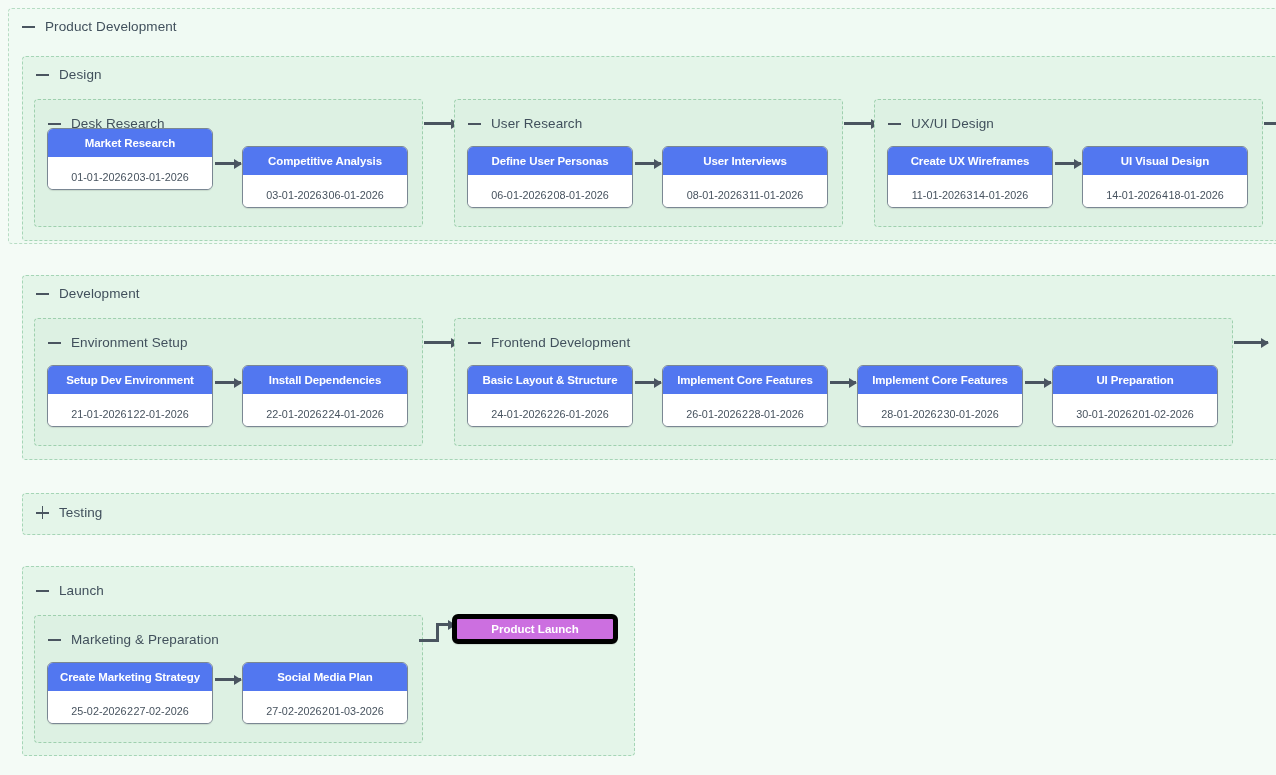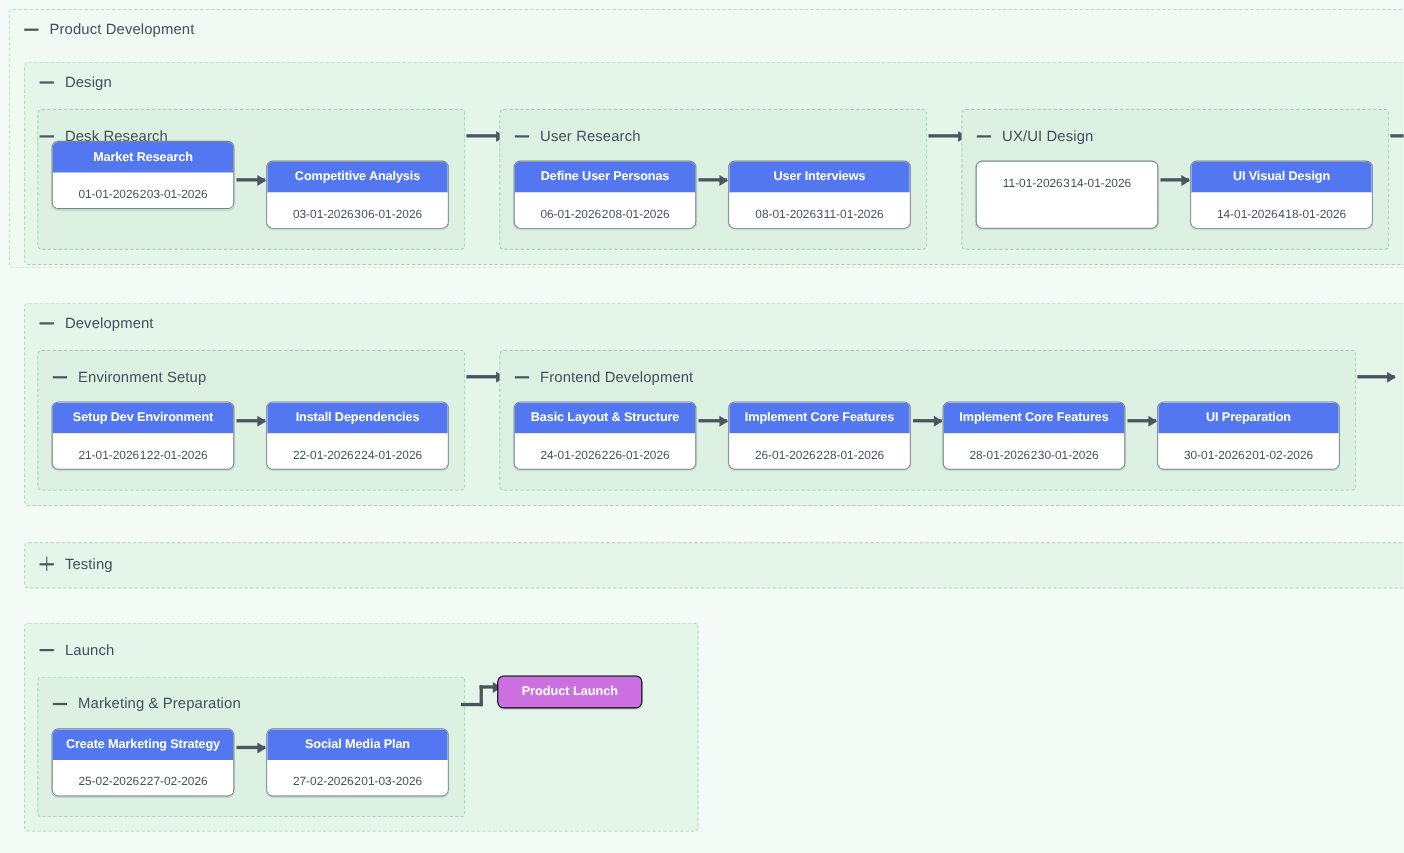--- a/index.html
+++ b/index.html
@@ -99,23 +99,23 @@
     justify-content: center;
     font-size: 10.8px;
     color: #46525e;
     background: #fff;
   }
   .card .meta .dur { min-width: 7px; text-align: center; }
 
   
   .milestone {
     position: absolute;
-    width: 132px;
+    width: 166px;
     height: 30px;
-    border: 1px solid #000000;
+    border: 5px solid #000000;
     border-radius: 6px;
     background: #cc6fe0;
     color: #fff;
     font-size: 11.5px;
     font-weight: bold;
     display: flex;
     align-items: center;
     justify-content: center;
     box-shadow: 0 1px 1px rgba(0,0,0,.10);
     cursor: pointer;
@@ -153,21 +153,21 @@
     <span class="gtitle">Product Development</span>
   </div>
 
   <div class="lvl2" style="left:22px; top:56px; width:1280px; height:185px;"></div>
   <div class="ghead" style="left:36px; top:67px;">
     <span class="toggle"></span>
     <span class="gtitle">Design</span>
   </div>
 
   <div class="lvl3" style="left:34px; top:99px; width:389px; height:128px;"></div>
-  <div class="ghead" style="left:36px; top:116px;">
+  <div class="ghead" style="left:48px; top:116px;">
     <span class="toggle"></span>
     <span class="gtitle">Desk Research</span>
   </div>
   <div class="card" style="left:47px; top:128px;">
     <div class="ttl">Market Research</div>
     <div class="meta">
       <span>01-01-2026</span>
       <span class="dur">2</span>
       <span>03-01-2026</span>
     </div>
@@ -208,20 +208,21 @@
   </div>
 
   <div class="arrow" style="left:844px; top:122px; width:34px;"></div>
 
   <div class="lvl3" style="left:874px; top:99px; width:389px; height:128px;"></div>
   <div class="ghead" style="left:888px; top:116px;">
     <span class="toggle"></span>
     <span class="gtitle">UX/UI Design</span>
   </div>
   <div class="card" style="left:887px; top:146px;">
+    <div class="ttl">Create UX Wireframes</div>
     <div class="meta">
       <span>11-01-2026</span>
       <span class="dur">3</span>
       <span>14-01-2026</span>
     </div>
   </div>
   <div class="arrow" style="left:1055px; top:162px; width:26px;"></div>
   <div class="card" style="left:1082px; top:146px;">
     <div class="ttl">UI Visual Design</div>
     <div class="meta">

